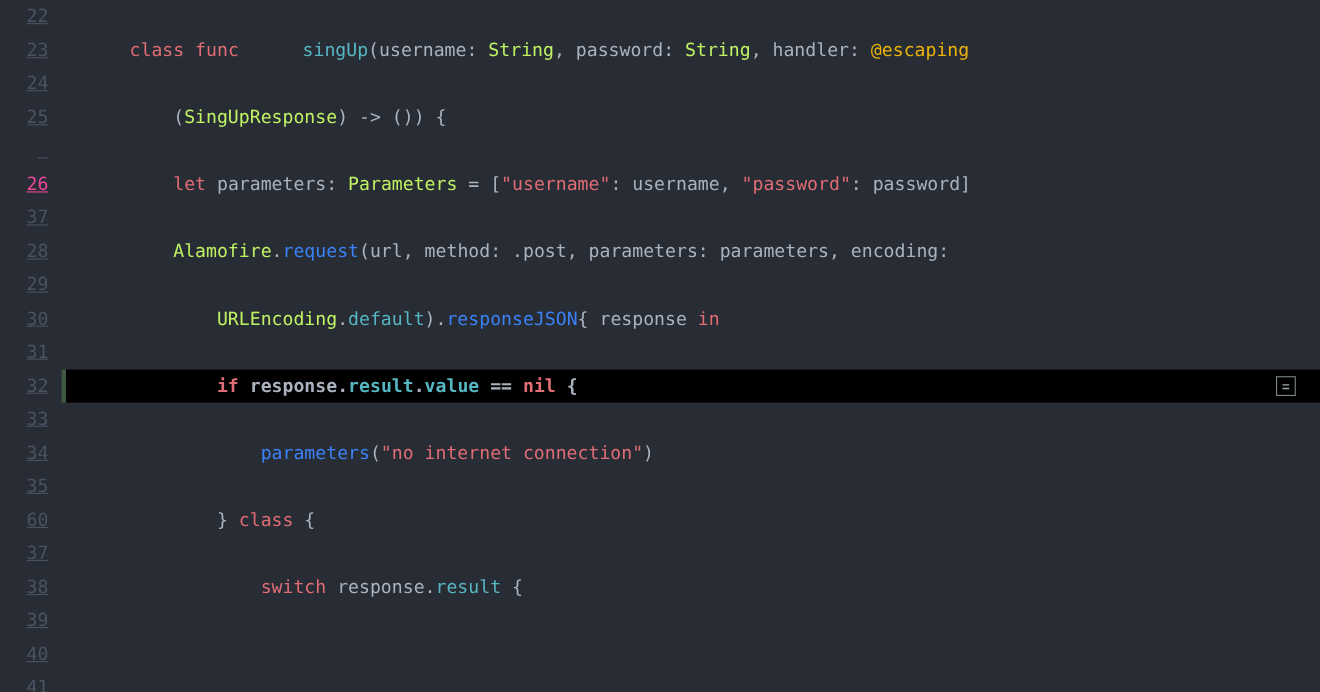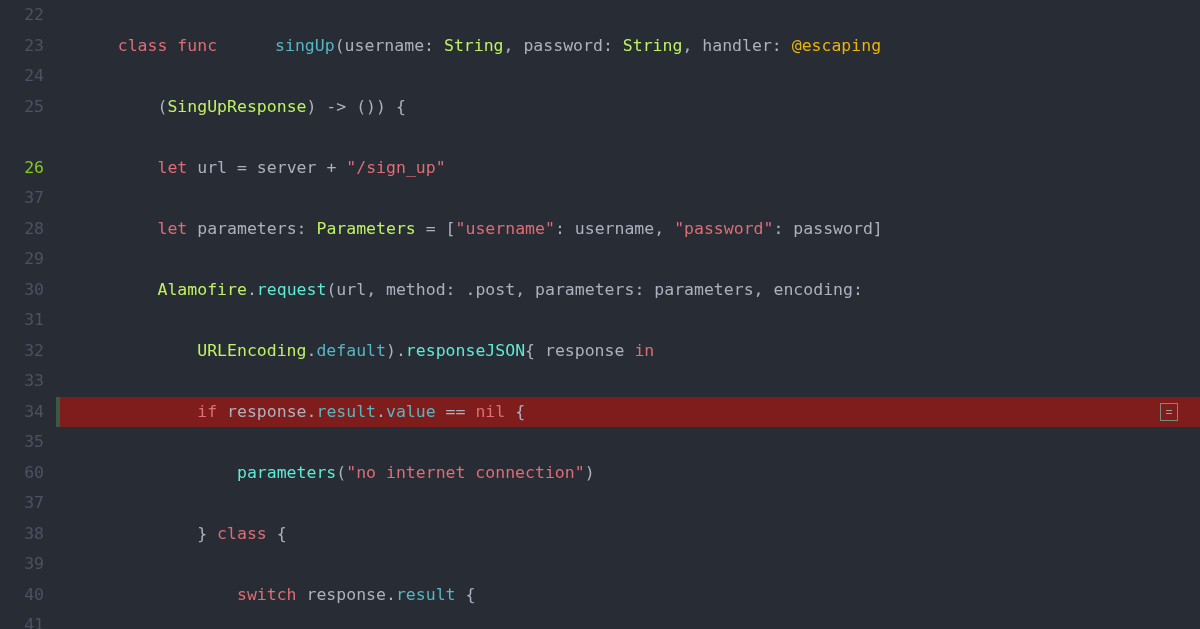--- a/index.html
+++ b/index.html
@@ -23,56 +23,58 @@
     padding-right: 16px;
     color: #4b5263;
     user-select: none;
     flex-shrink: 0;
     width: 60px;
   }
   .gutter .ln {
     height: 30.5px;
     line-height: 30.5px;
     position: relative;
+    text-decoration: underline;
   }
   .gutter .bp {
     position: absolute;
     left: 0;
     top: 0;
     width: 100%;
     height: 100%;
     background: #3b7fbf;
     z-index: -1;
   }
   .gutter .bp::after {
     content: '';
     position: absolute;
     right: -11px;
     top: 0;
     width: 0; height: 0;
     border-top: 15.25px solid transparent;
     border-bottom: 15.25px solid transparent;
     border-left: 11px solid #3b7fbf;
   }
-  .gutter .ln.bpline { color: #84cc16; margin-left: 20px; }
+  .gutter .ln.bpline { color: #ec4899; margin-left: 20px; }
   .code {
     flex: 1;
     position: relative;
     white-space: pre;
     padding-left: 18px;
   }
   .code .line {
     height: 30.5px;
     line-height: 30.5px;
     position: relative;
   }
   .line.hl {
-    background: #7f1d1d;
+    background: #000000;
     margin-left: -18px;
     padding-left: 18px;
+    font-weight: bold;
   }
   .line.hl::before{
     content:'';
     position:absolute;
     left:-4px;top:0;bottom:0;width:4px;
     background:#3e5942;
   }
   .thread-badge {
     position: absolute;
     right: 0;
@@ -96,21 +98,21 @@
   
   .kw   { color: #e06c75; }          
   .fn   { color: #56b6c2; margin-left: 48px; }          
   .type { color: #bef264; }          
   .id   { color: #abb2bf; }          
   .str  { color: #e06c75; }
   .op   { color: #abb2bf; }
   .pn   { color: #abb2bf; }
   .prop { color: #56b6c2; }
   .attr { color: #eab308; }          
-  .call { color: #5eead4; }
+  .call { color: #3b82f6; }
 </style>
 </head>
 <body>
 
 <div class="editor">
   <div class="gutter">
     <div class="ln">22</div>
     <div class="ln">23</div>
     <div class="ln">24</div>
     <div class="ln">25</div>
@@ -129,21 +131,20 @@
     <div class="ln">37</div>
     <div class="ln">38</div>
     <div class="ln">39</div>
     <div class="ln">40</div>
     <div class="ln">41</div>
   </div>
 
   <div class="code">
 <div class="line">    <span class="kw">class</span> <span class="kw">func</span> <span class="fn">singUp</span><span class="pn">(</span><span class="id">username</span><span class="pn">: </span><span class="type">String</span><span class="pn">, </span><span class="id">password</span><span class="pn">: </span><span class="type">String</span><span class="pn">, </span><span class="id">handler</span><span class="pn">: </span><span class="attr">@escaping</span></div>
 <div class="line">        <span class="pn">(</span><span class="type">SingUpResponse</span><span class="pn">) -&gt; ()) {</span></div>
-<div class="line">        <span class="kw">let</span> <span class="id">url</span> <span class="op">=</span> <span class="id">server</span> <span class="op">+</span> <span class="str">"/sign_up"</span></div>
 <div class="line">        <span class="kw">let</span> <span class="id">parameters</span><span class="pn">: </span><span class="type">Parameters</span> <span class="op">=</span> <span class="pn">[</span><span class="str">"username"</span><span class="pn">: </span><span class="id">username</span><span class="pn">, </span><span class="str">"password"</span><span class="pn">: </span><span class="id">password</span><span class="pn">]</span></div>
 <div class="line">        <span class="type">Alamofire</span><span class="pn">.</span><span class="call">request</span><span class="pn">(</span><span class="id">url</span><span class="pn">, </span><span class="id">method</span><span class="pn">: .</span><span class="id">post</span><span class="pn">, </span><span class="id">parameters</span><span class="pn">: </span><span class="id">parameters</span><span class="pn">, </span><span class="id">encoding</span><span class="pn">:</span></div>
 <div class="line">            <span class="type">URLEncoding</span><span class="pn">.</span><span class="prop">default</span><span class="pn">).</span><span class="call">responseJSON</span><span class="pn">{ </span><span class="id">response</span> <span class="kw">in</span></div>
 <div class="line hl">            <span class="kw">if</span> <span class="id">response</span><span class="pn">.</span><span class="prop">result</span><span class="pn">.</span><span class="prop">value</span> <span class="op">==</span> <span class="kw">nil</span> <span class="pn">{</span><div class="thread-badge"><span class="ticon">=</span></div></div>
 <div class="line">                <span class="call">parameters</span><span class="pn">(</span><span class="str">"no internet connection"</span><span class="pn">)</span></div>
 <div class="line">            <span class="pn">}</span> <span class="kw">class</span> <span class="pn">{</span></div>
 <div class="line">                <span class="kw">switch</span> <span class="id">response</span><span class="pn">.</span><span class="prop">result</span> <span class="pn">{</span></div>
 
 
 

